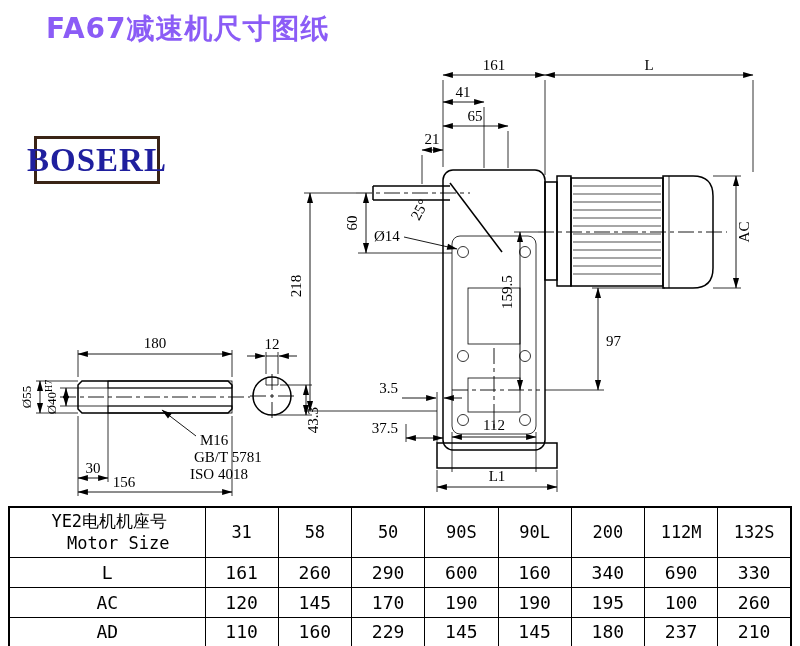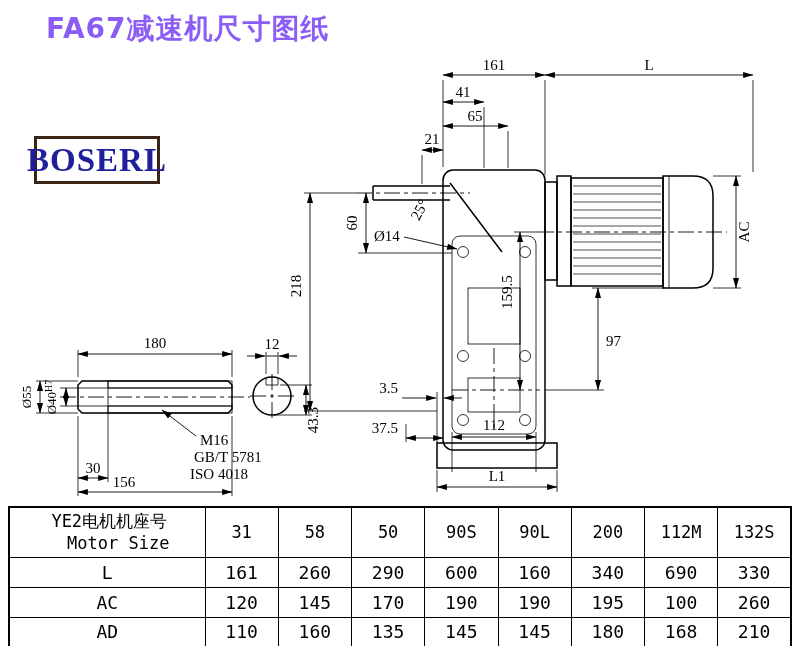--- a/index.html
+++ b/index.html
@@ -267,23 +267,23 @@
         <td>190</td>
         <td>190</td>
         <td>195</td>
         <td>100</td>
         <td>260</td>
       </tr>
       <tr class="datarow">
         <td>AD</td>
         <td>110</td>
         <td>160</td>
-        <td>135</td>
+        <td>229</td>
         <td>145</td>
         <td>145</td>
         <td>180</td>
-        <td>168</td>
+        <td>237</td>
         <td>210</td>
       </tr>
     </tbody>
   </table>
 
 </div>
 
 </body></html>

